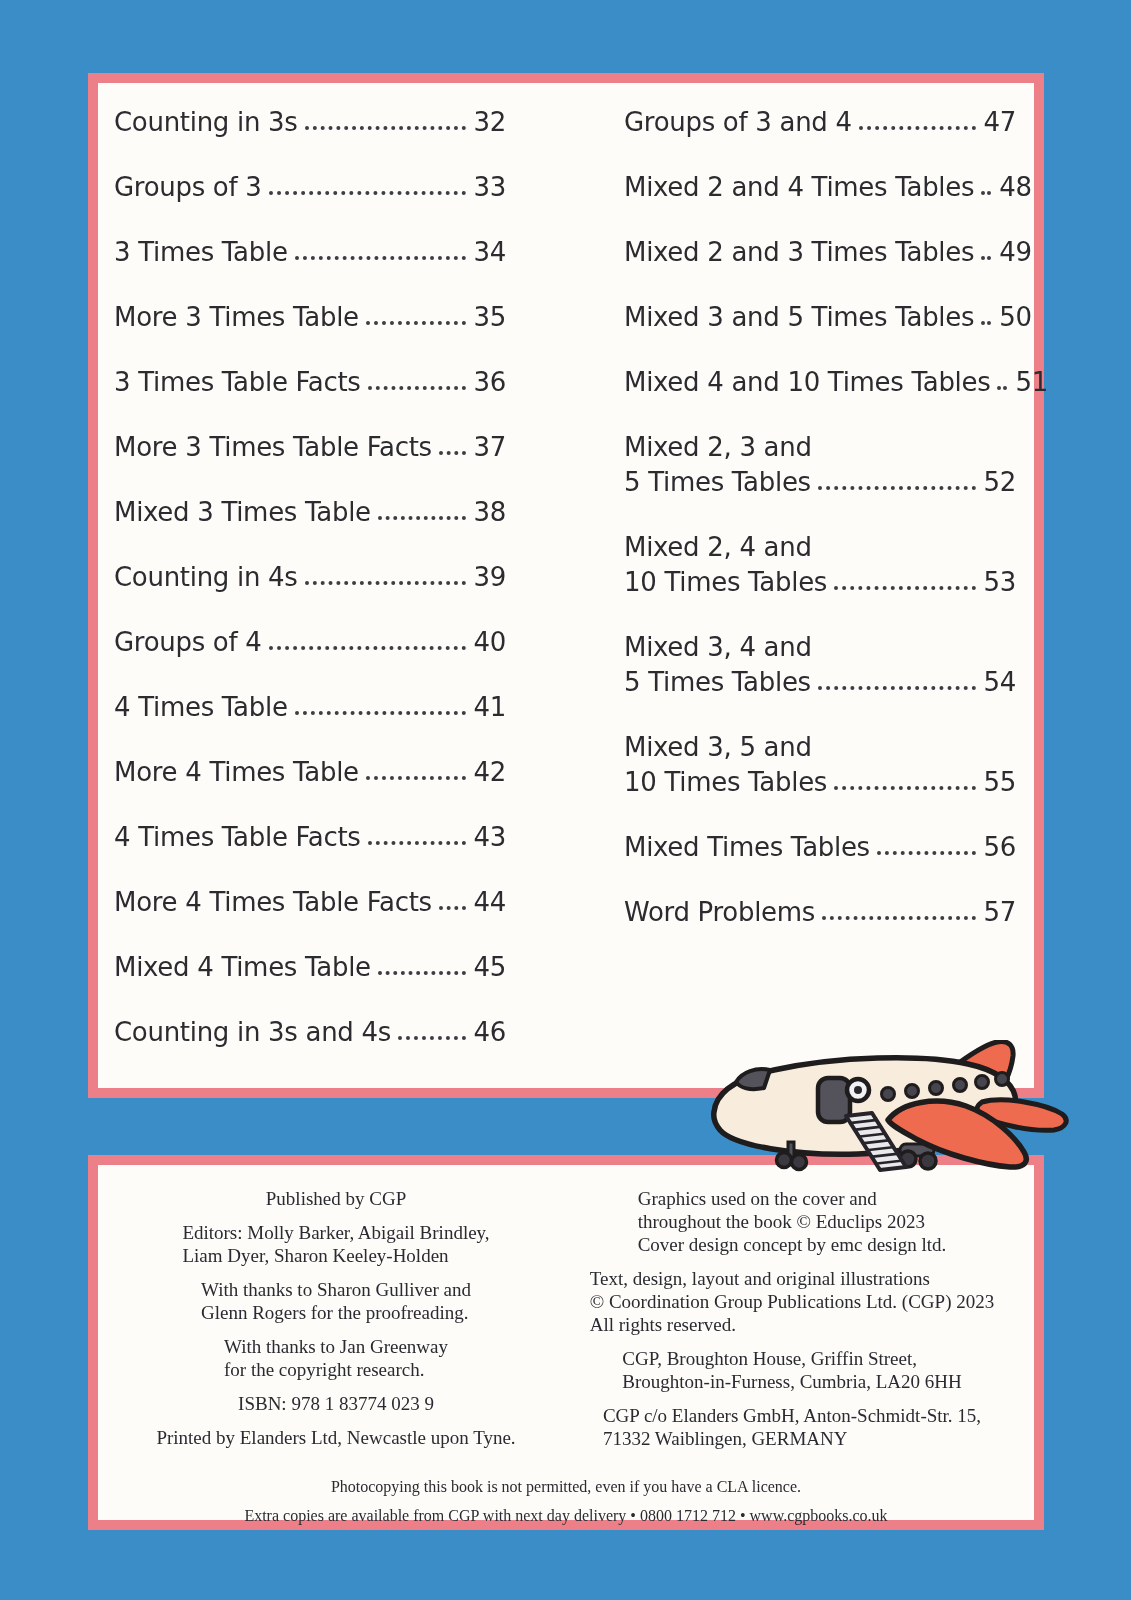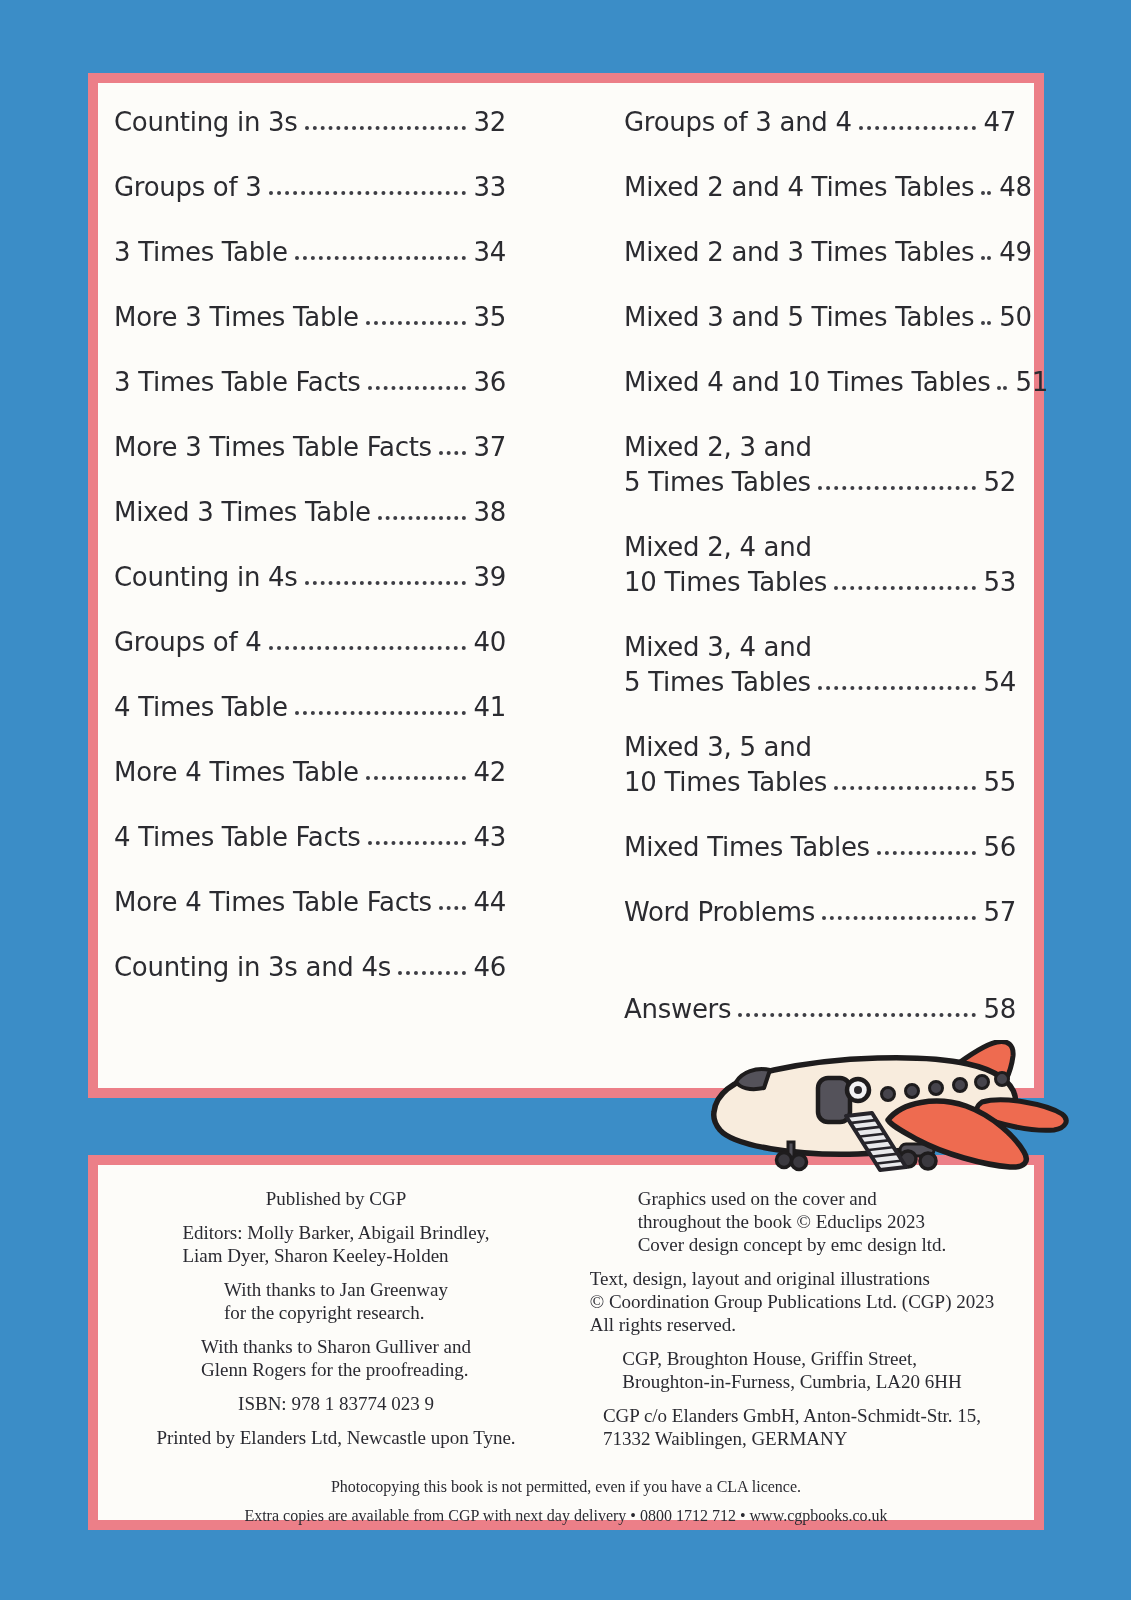--- a/index.html
+++ b/index.html
@@ -121,20 +121,25 @@
           <span class="toc-title">4 Times Table Facts</span>
           <span class="dots"></span>
           <span class="toc-page">43</span>
         </div>
         <div class="toc-entry">
           <span class="toc-title">More 4 Times Table Facts</span>
           <span class="dots"></span>
           <span class="toc-page">44</span>
         </div>
         <div class="toc-entry">
+          <span class="toc-title">Mixed 4 Times Table</span>
+          <span class="dots"></span>
+          <span class="toc-page">45</span>
+        </div>
+        <div class="toc-entry">
           <span class="toc-title">Counting in 3s and 4s</span>
           <span class="dots"></span>
           <span class="toc-page">46</span>
         </div>
       </div>
     <div class="toc-col right" id="toc-right">
         <div class="toc-entry">
           <span class="toc-title">Groups of 3 and 4</span>
           <span class="dots"></span>
           <span class="toc-page">47</span>
@@ -193,25 +198,20 @@
         </div>
         <div class="toc-entry">
           <span class="toc-title">Mixed Times Tables</span>
           <span class="dots"></span>
           <span class="toc-page">56</span>
         </div>
         <div class="toc-entry">
           <span class="toc-title">Word Problems</span>
           <span class="dots"></span>
           <span class="toc-page">57</span>
-        </div>
-        <div class="toc-entry gap-before">
-          <span class="toc-title">Answers</span>
-          <span class="dots"></span>
-          <span class="toc-page">58</span>
         </div>
       </div>
   </div>
 </div>
 
 <svg class="plane" viewBox="0 0 380 135" xmlns="http://www.w3.org/2000/svg">
 
   <path d="M 252,28 C 268,16 286,4 297,2 C 308,0 314,5 313,16 C 311,32 303,50 292,60 L 258,52 Z" fill="#ee6b50" stroke="#1e1c1d" stroke-width="5" stroke-linejoin="round"></path>
 
   <path d="M 14,72 C 16,52 38,38 74,30 C 138,16 222,14 268,24 C 296,30 312,42 315,56 C 317,66 310,76 296,84 C 266,100 212,112 158,114 C 95,116 34,106 20,90 C 15,84 13,78 14,72 Z" fill="#f8ecdd" stroke="#1e1c1d" stroke-width="5.5" stroke-linejoin="round"></path>
@@ -262,24 +262,24 @@
     </g>
   </g>
 </svg>
 
 <div class="panel colophon-panel">
   <div class="colophon-cols">
     <div class="colophon-col left" id="colophon-left">
         <p>Published by CGP</p>
         <p>Editors: Molly Barker, Abigail Brindley,
 Liam Dyer, Sharon Keeley-Holden</p>
+        <p>With thanks to Sharon Gulliver and
+Glenn Rogers for the proofreading.</p>
         <p>With thanks to Jan Greenway
 for the copyright research.</p>
-        <p>With thanks to Sharon Gulliver and
-Glenn Rogers for the proofreading.</p>
         <p>ISBN: 978 1 83774 023 9</p>
         <p>Printed by Elanders Ltd, Newcastle upon Tyne.</p>
       </div>
     <div class="colophon-col right" id="colophon-right">
         <p>Graphics used on the cover and
 throughout the book © Educlips 2023
 Cover design concept by emc design ltd.</p>
         <p>Text, design, layout and original illustrations
 © Coordination Group Publications Ltd. (CGP) 2023
 All rights reserved.</p>

